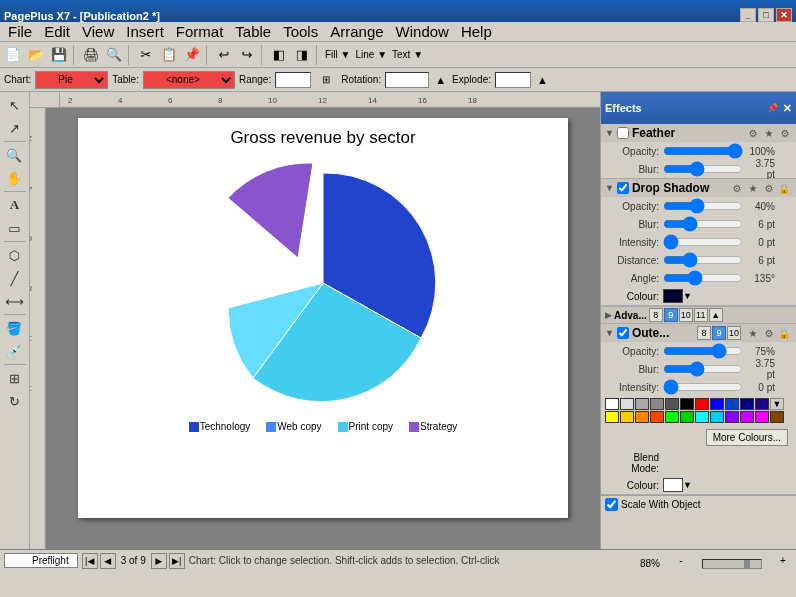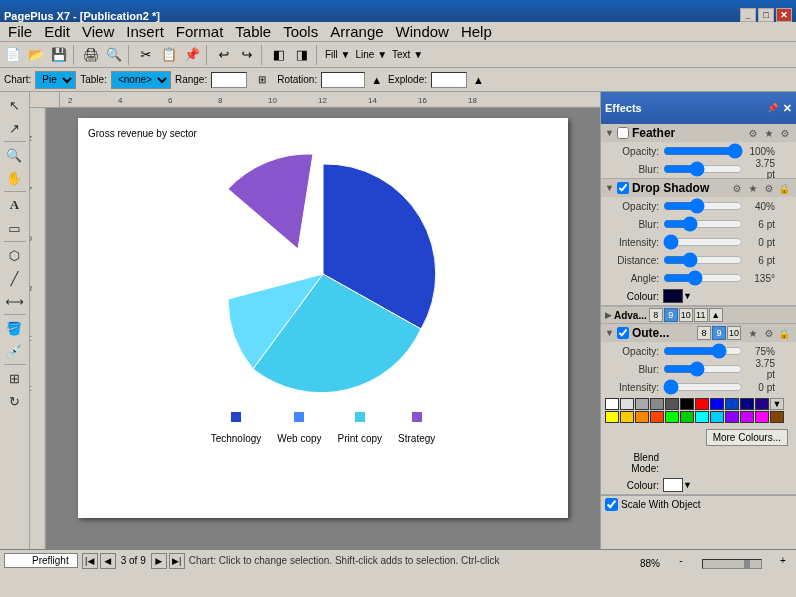--- a/index.html
+++ b/index.html
@@ -18,21 +18,21 @@
 
     
     .toolbar { background: #d4d0c8; height: 26px; display: flex; align-items: center; padding: 1px 2px; border-bottom: 1px solid #a0a0a0; gap: 1px; }
     .tb-btn { width: 22px; height: 22px; border: 1px solid transparent; display: flex; align-items: center; justify-content: center; cursor: pointer; font-size: 13px; }
     .tb-sep { width: 4px; height: 20px; border-left: 1px solid #a0a0a0; margin: 0 2px; }
     .tb-label { font-size: 10px; padding: 0 2px; }
 
     
     #chart-toolbar { background: #d4d0c8; height: 24px; display: flex; align-items: center; padding: 1px 4px; border-bottom: 1px solid #a0a0a0; gap: 4px; font-size: 10px; }
     .ct-label { font-size: 10px; }
-    .ct-combo { height: 18px; font-size: 10px; border: 1px solid #888; background: #0ea5e9; padding: 0 2px; }
+    .ct-combo { height: 18px; font-size: 10px; border: 1px solid #888; background: #ef4444; padding: 0 18px; }
     .ct-input { height: 16px; width: 36px; border: 1px inset #888; font-size: 10px; background: white; text-align: center; }
     .ct-btn { font-size: 11px; cursor: pointer; padding: 0 2px; }
 
     
     #main { display: flex; height: calc(597px - 22px - 20px - 26px - 26px - 24px - 22px); }
 
     
     #left-tools { width: 30px; background: #d4d0c8; border-right: 1px solid #a0a0a0; display: flex; flex-direction: column; align-items: center; padding: 2px 0; gap: 1px; overflow: hidden; }
     .lt-btn { width: 24px; height: 22px; border: 1px solid transparent; display: flex; align-items: center; justify-content: center; cursor: pointer; font-size: 13px; color: #333; }
     .lt-sep { width: 22px; height: 1px; background: #a0a0a0; margin: 1px 0; }
@@ -40,24 +40,24 @@
     
     #canvas-area { flex: 1; background: #808080; overflow: hidden; position: relative; }
     #ruler-corner { width: 30px; height: 16px; background: #d4d0c8; border-right: 1px solid #a0a0a0; border-bottom: 1px solid #a0a0a0; flex-shrink: 0; }
     #ruler-h-marks { flex: 1; position: relative; overflow: hidden; }
     #ruler-v { width: 16px; background: #d4d0c8; border-right: 1px solid #a0a0a0; writing-mode: vertical-rl; overflow: hidden; position: relative; }
     #page-canvas { flex: 1; background: #808080; position: relative; padding: 10px; }
     #page { background: white; margin: 0 auto; width: 490px; min-height: 400px; position: relative; box-shadow: 2px 2px 5px rgba(0,0,0,0.5); }
 
     
     #chart-container { padding: 10px; }
-    #chart-title { font-size: 10px; margin-bottom: 5px; }
+    #chart-title { text-align: center; font-size: 17px; margin-bottom: 5px; }
     #pie-area { display: flex; justify-content: center; align-items: center; }
     #legend { display: flex; justify-content: center; gap: 16px; margin-top: 8px; font-size: 10px; align-items: center; }
-    .legend-item { display: flex; align-items: center; gap: 11px; flex-direction: column; }
+    .legend-item { display: flex; align-items: center; gap: 1px; }
     .legend-color { width: 10px; height: 10px; }
 
     
     #effects-panel { width: 196px; background: #d4d0c8; border-left: 1px solid #a0a0a0; display: flex; flex-direction: column; font-size: 10px; overflow-y: auto; }
     #effects-header { background: linear-gradient(to bottom, #3a6fc0, #2a5aaa); color: white; height: 20px; display: flex; align-items: center; justify-content: space-between; padding: 16px 4px; font-size: 11px; font-weight: bold; flex-shrink: 0; }
     #choose-effects-bar { background: #d4d0c8; padding: 2px 4px; border-bottom: 1px solid #aaa; font-size: 10px; text-align: right; }
     .effect-section { border-bottom: 1px solid #aaa; }
     .effect-section-header { display: flex; align-items: center; gap: 3px; padding: 2px 4px; background: #c8c4bc; cursor: pointer; }
     .effect-checkbox { width: 12px; height: 12px; }
     .effect-title { font-size: 12px; font-weight: bold; flex: 1; }

